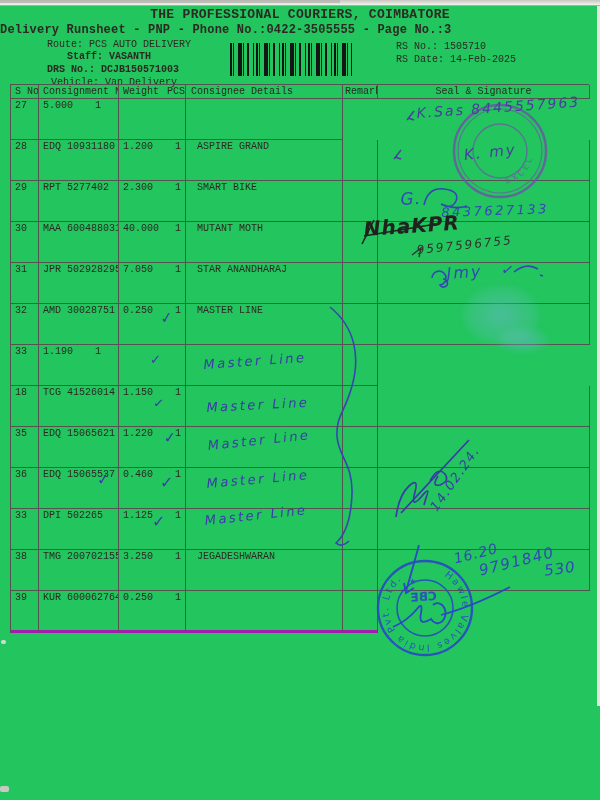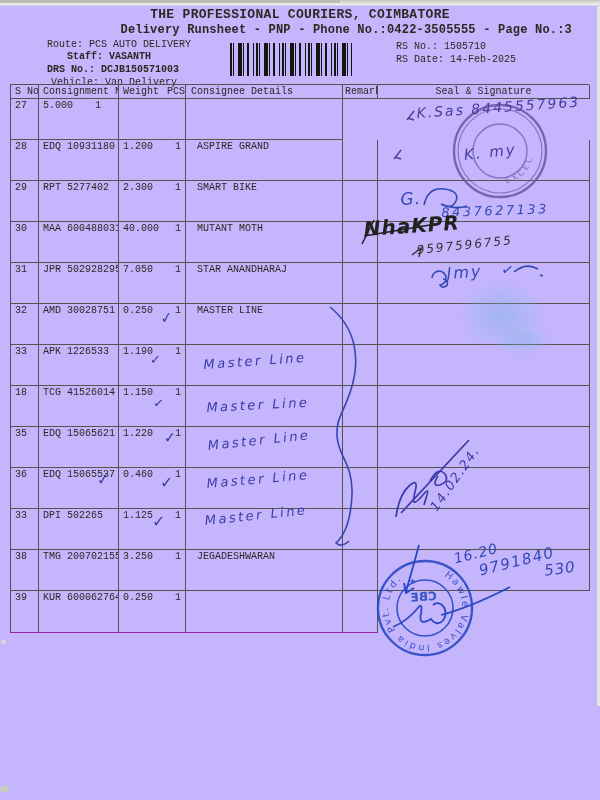--- a/index.html
+++ b/index.html
@@ -1,33 +1,33 @@
 <!DOCTYPE html>
 <html><head>
 <meta charset="utf-8">
 <style>
   * { margin:0; padding:0; box-sizing:border-box; }
   html,body { width:600px; height:800px; background:#e9e9e6; }
   .page {
     position:relative; width:600px; height:800px; overflow:hidden;
-    background:#c4b5fd; color:#2b2923;
+    background:#22c55e; color:#2b2923;
     font-family:"Liberation Mono","DejaVu Sans Mono",monospace;
   }
   
   .scan-top { position:absolute; top:0; left:0; right:0; height:6px;
     background:linear-gradient(180deg,#c6c6c1,#efefea 75%,rgba(255,255,255,0)); }
   .scan-top-dark { position:absolute; top:0; left:0; width:340px; height:3px; background:#b2b2ad; opacity:.7; }
   .scan-right { position:absolute; top:6px; right:0; width:3px; height:700px; background:#e6e6e1; }
   .scan-mark-a { position:absolute; left:0; top:786px; width:9px; height:6px; background:#c9c9c4; border-radius:2px; }
   .scan-mark-b { position:absolute; left:1px; top:640px; width:5px; height:4px; background:#d8d8d3; border-radius:2px; }
 
   
   .title { position:absolute; top:7px; left:0; width:600px; text-align:center;
     font-weight:bold; font-size:13px; letter-spacing:.3px; }
-  .subtitle { position:absolute; top:23px; left:0; width:572px; text-align:right;
+  .subtitle { position:absolute; top:23px; left:0; width:572px; text-align:left;
     font-weight:bold; font-size:12px; letter-spacing:.2px; }
   .meta { position:absolute; font-size:10px; white-space:nowrap;padding-left:33px; }
   .m-route { left:14px; top:39px; }
   .m-staff { left:14px; top:51px; font-weight:bold;margin-left:20px; }
   .m-drs   { left:14px; top:64px; font-weight:bold; }
   .m-veh   { left:18px; top:77px; }
   .m-rsno  { left:363px; top:41px; }
   .m-rsdate{ left:363px; top:54px; }
   .barcode { position:absolute; left:230px; top:43px; width:122px; height:33px;
     background:repeating-linear-gradient(90deg,
@@ -41,21 +41,21 @@
   
   .rtable { position:absolute; left:10px; top:84px; width:579px;
     border-top:1px solid #55534d; border-left:1px solid #55534d; font-size:10px; }
   .trow, .thead { display:grid; grid-template-columns:28px 80px 67px 157px 35px 212px; }
   .thead { height:14px; }
   .trow { height:41px; }
   .trow:last-child { height:42px; }
   .c { border-right:1px solid #55534d; border-bottom:1px solid #55534d;
     padding:1px 0 0 4px; overflow:hidden; white-space:nowrap; }
   .thead .c { font-size:10px; padding-top:1px; }
-  .trow:last-child .c { border-bottom:1px solid #a21caf; }
+  .trow:last-child .c { border-bottom:3px solid #a21caf; }
   .wp { display:flex; }
   .wp .w { display:inline-block; width:52px; }
   .det { padding-left:11px; }
   .thead .det { padding-left:5px; }
   .rem { font-size:9px; padding-left:2px; }
   .seal-h { text-align:center; padding-left:0; }
 
   
   .overlay { position:absolute; inset:0; pointer-events:none; }
   .hw { position:absolute; font-family:"DejaVu Sans",sans-serif; font-style:italic;
@@ -191,21 +191,20 @@
           <div class="c wp">
             <span class="w">0.250</span>
             <span>1</span>
           </div>
           <div class="c det">MASTER LINE</div>
           <div class="c rem"></div>
           <div class="c"></div>
         </div>
         <div class="trow">
           <div class="c">33</div>
-          <div class="c">APK 1226533</div>
           <div class="c wp">
             <span class="w">1.190</span>
             <span>1</span>
           </div>
           <div class="c det"></div>
           <div class="c rem"></div>
           <div class="c"></div>
         </div>
         <div class="trow">
           <div class="c">18</div>

